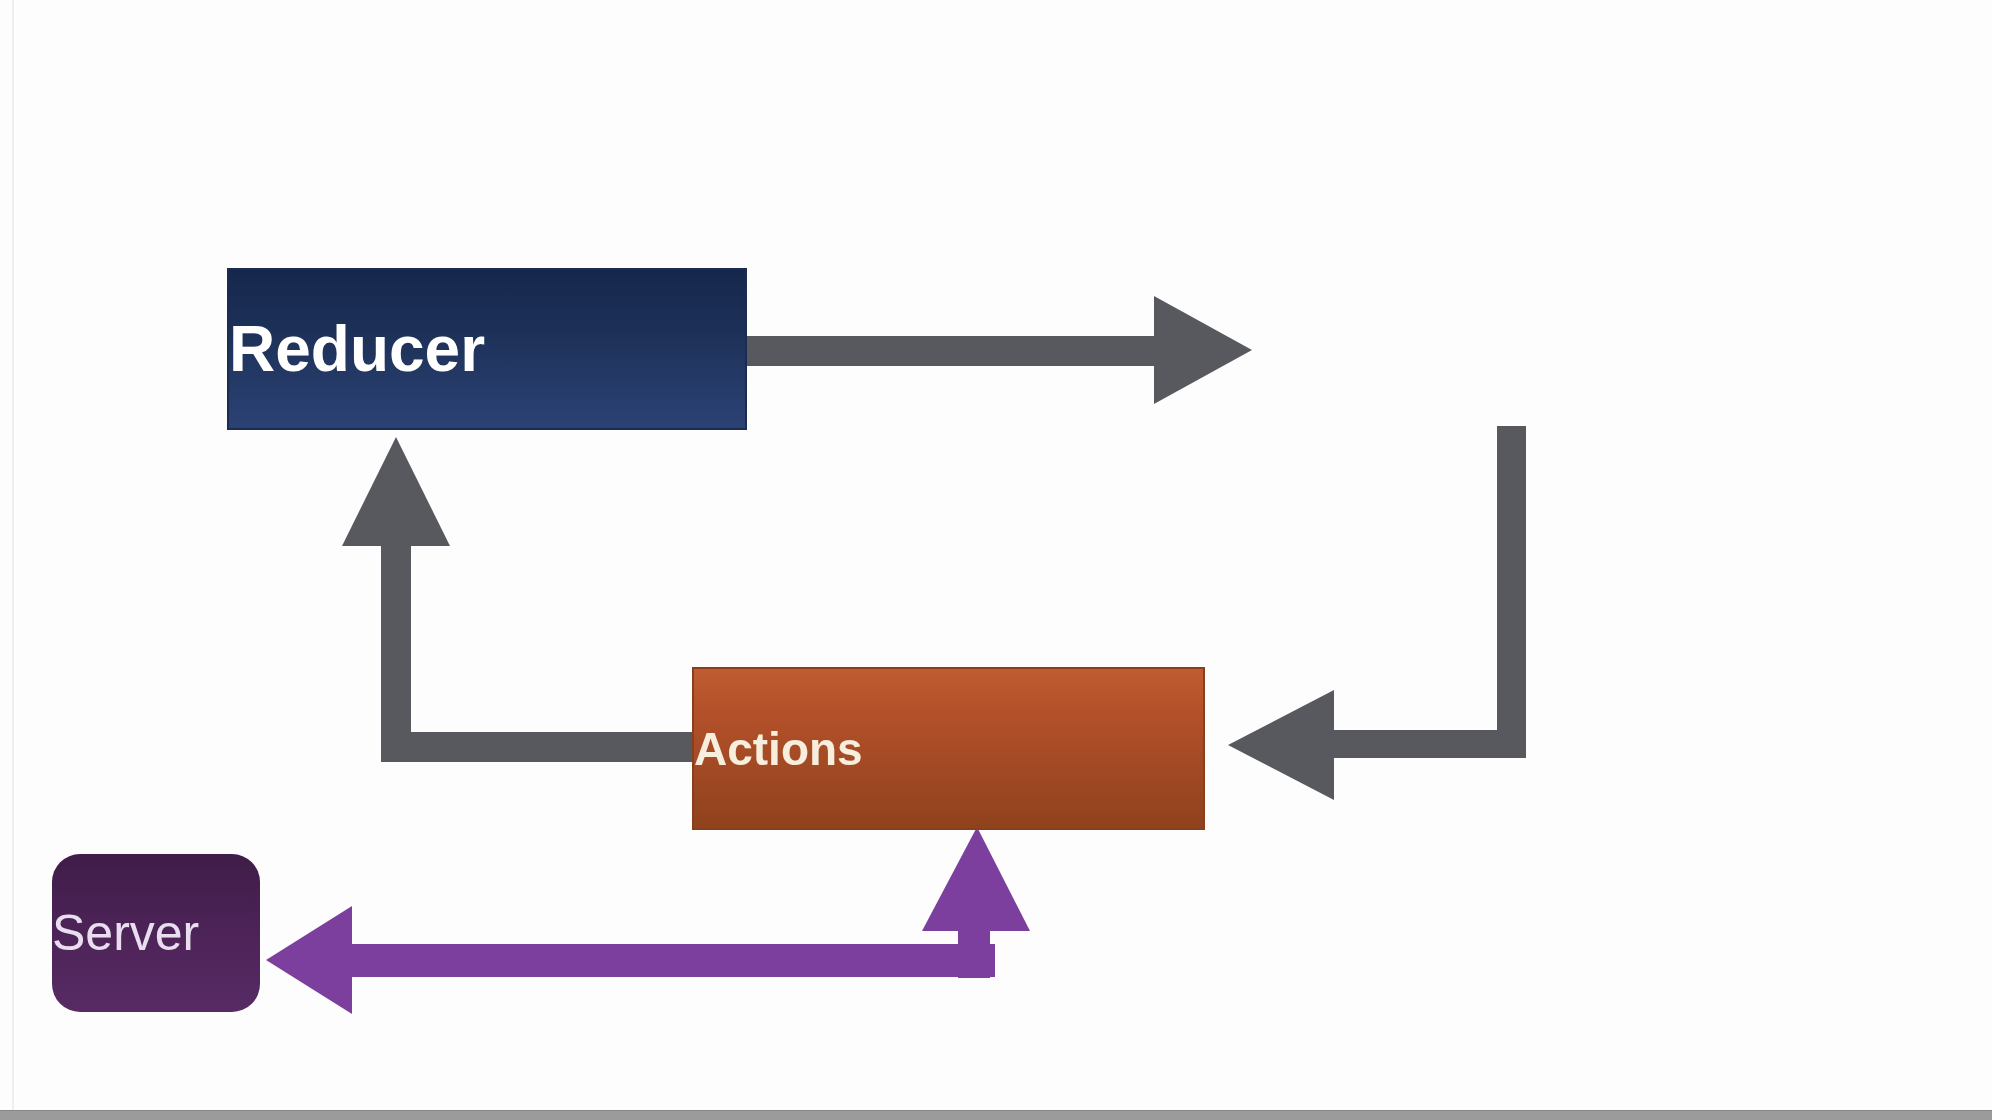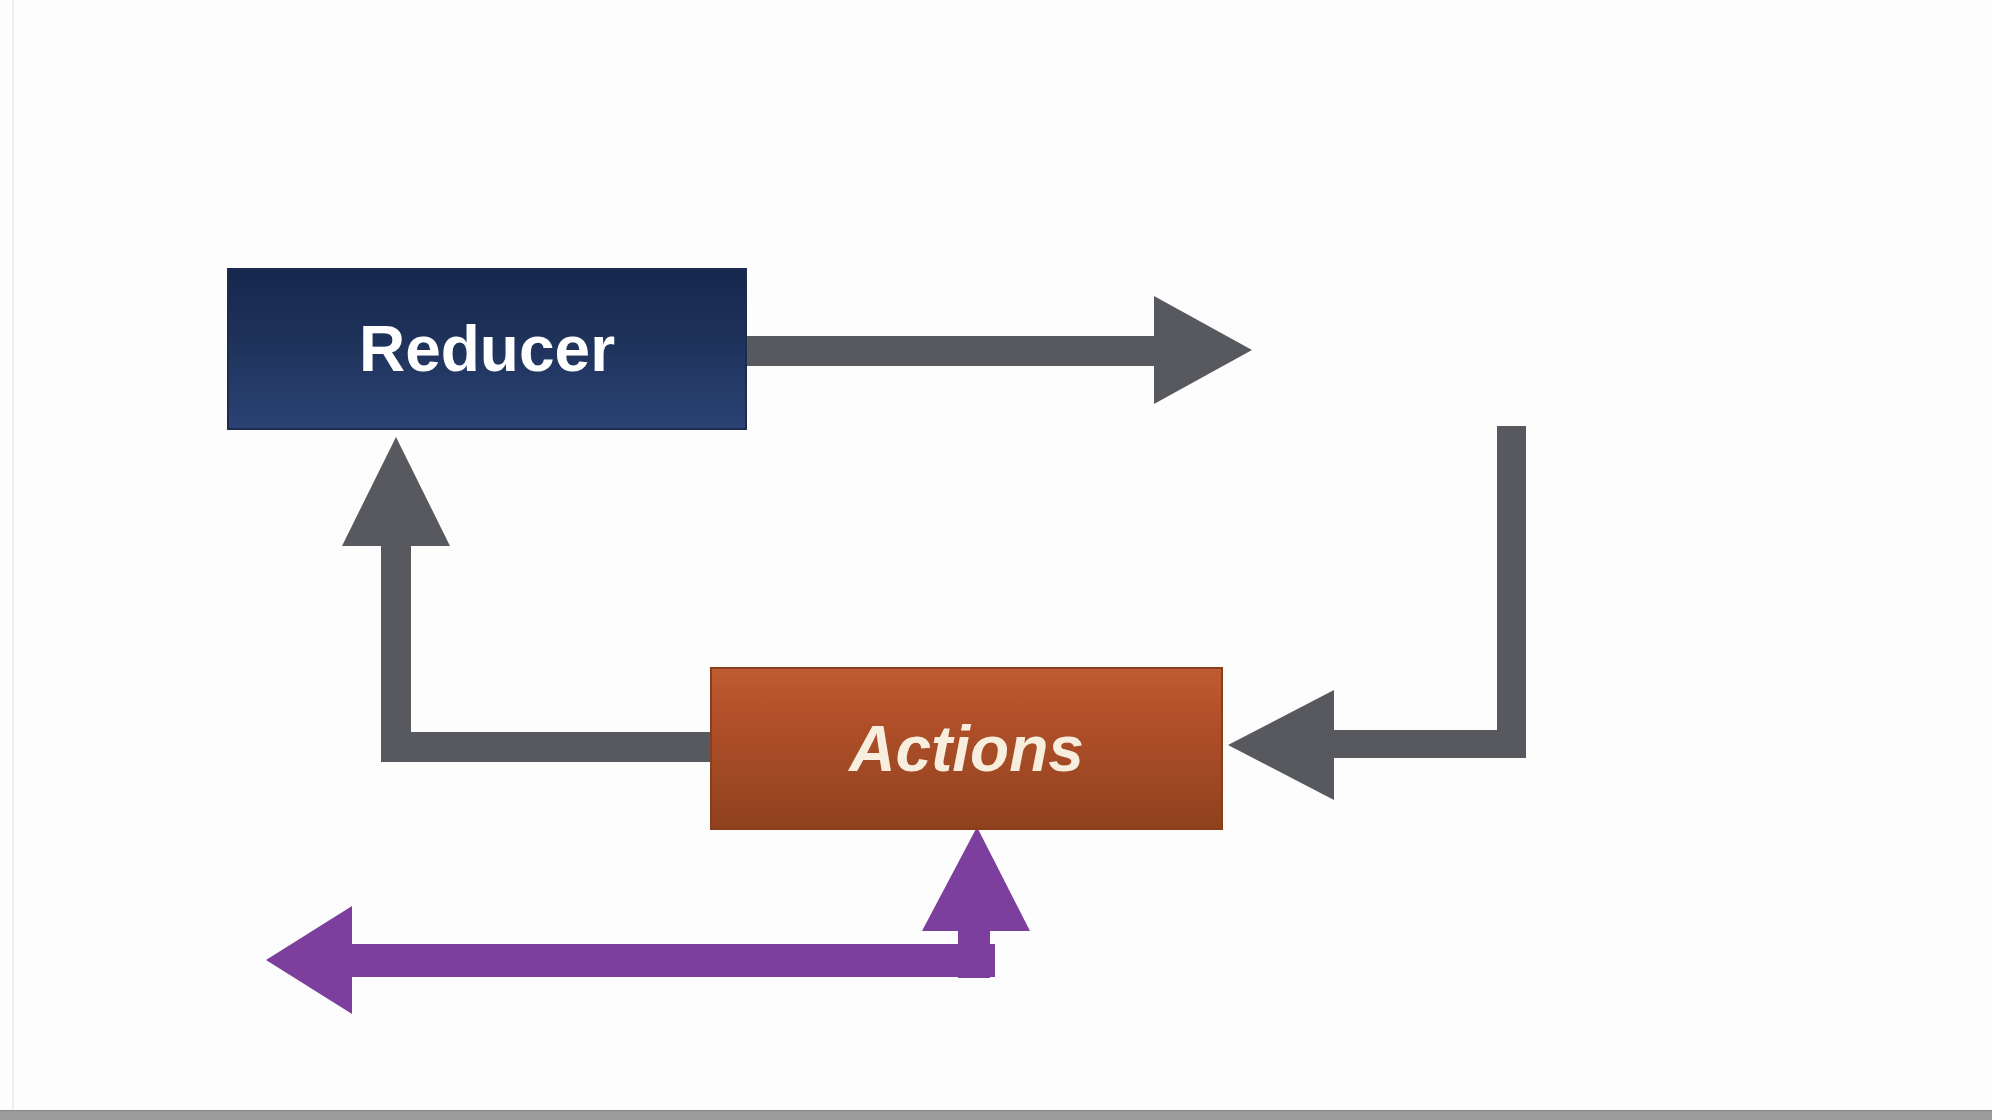--- a/index.html
+++ b/index.html
@@ -25,44 +25,42 @@
     font-size: 100px;
     font-weight: 500;
     letter-spacing: -1px;
     color: #161616;
   }
   .arrows { position: absolute; left: 0; top: 0; width: 1992px; height: 1120px; }
   .node {
     position: absolute;
     display: flex;
     align-items: center;
-    justify-content: center;
     color: #ffffff;
     font-weight: 700;
   }
   .node-reducer {
     left: 227px; top: 268px; width: 516px; height: 158px;
     background: linear-gradient(180deg, #16274d 0%, #1d3158 40%, #2b4274 100%);
     border: 2px solid #1b2c50;
     font-size: 64px;
   }
   .node-components {
     left: 1257px; top: 268px; width: 510px; height: 158px;
     background: linear-gradient(180deg, #27431f 0%, #2e4f26 45%, #3c612f 100%);
     border: 2px solid #2c4a23;
     font-size: 64px;
     color: #eaf6e6;
   }
   .node-actions {
-    left: 710px; top: 667px; width: 509px; height: 159px;
+    left: 692px; top: 667px; width: 509px; height: 159px;
     background: linear-gradient(180deg, #bf5c31 0%, #b4512b 25%, #8f421d 100%);
     border: 2px solid #8a3f1c;
-    font-size: 64px;
+    font-size: 46px;
     color: #f7eedd;
-    font-style: italic;
   }
   .node-server {
     left: 52px; top: 854px; width: 208px; height: 158px;
     background: linear-gradient(180deg, #3f1d48 0%, #4e2459 55%, #572a64 100%);
     border-radius: 28px;
     font-size: 50px;
     font-weight: 400;
     color: #e9def0;
   }
   .bottom-strip {
@@ -110,16 +108,19 @@
 
   <div class="node node-reducer">
     <span>Reducer</span>
   </div>
 
 
   <div class="node node-actions">
     <span>Actions</span>
   </div>
 
+  <div class="node node-server">
+    <span>Server</span>
+  </div>
 
   <div class="bottom-strip"></div>
 
 </div>
 
 </body></html>

